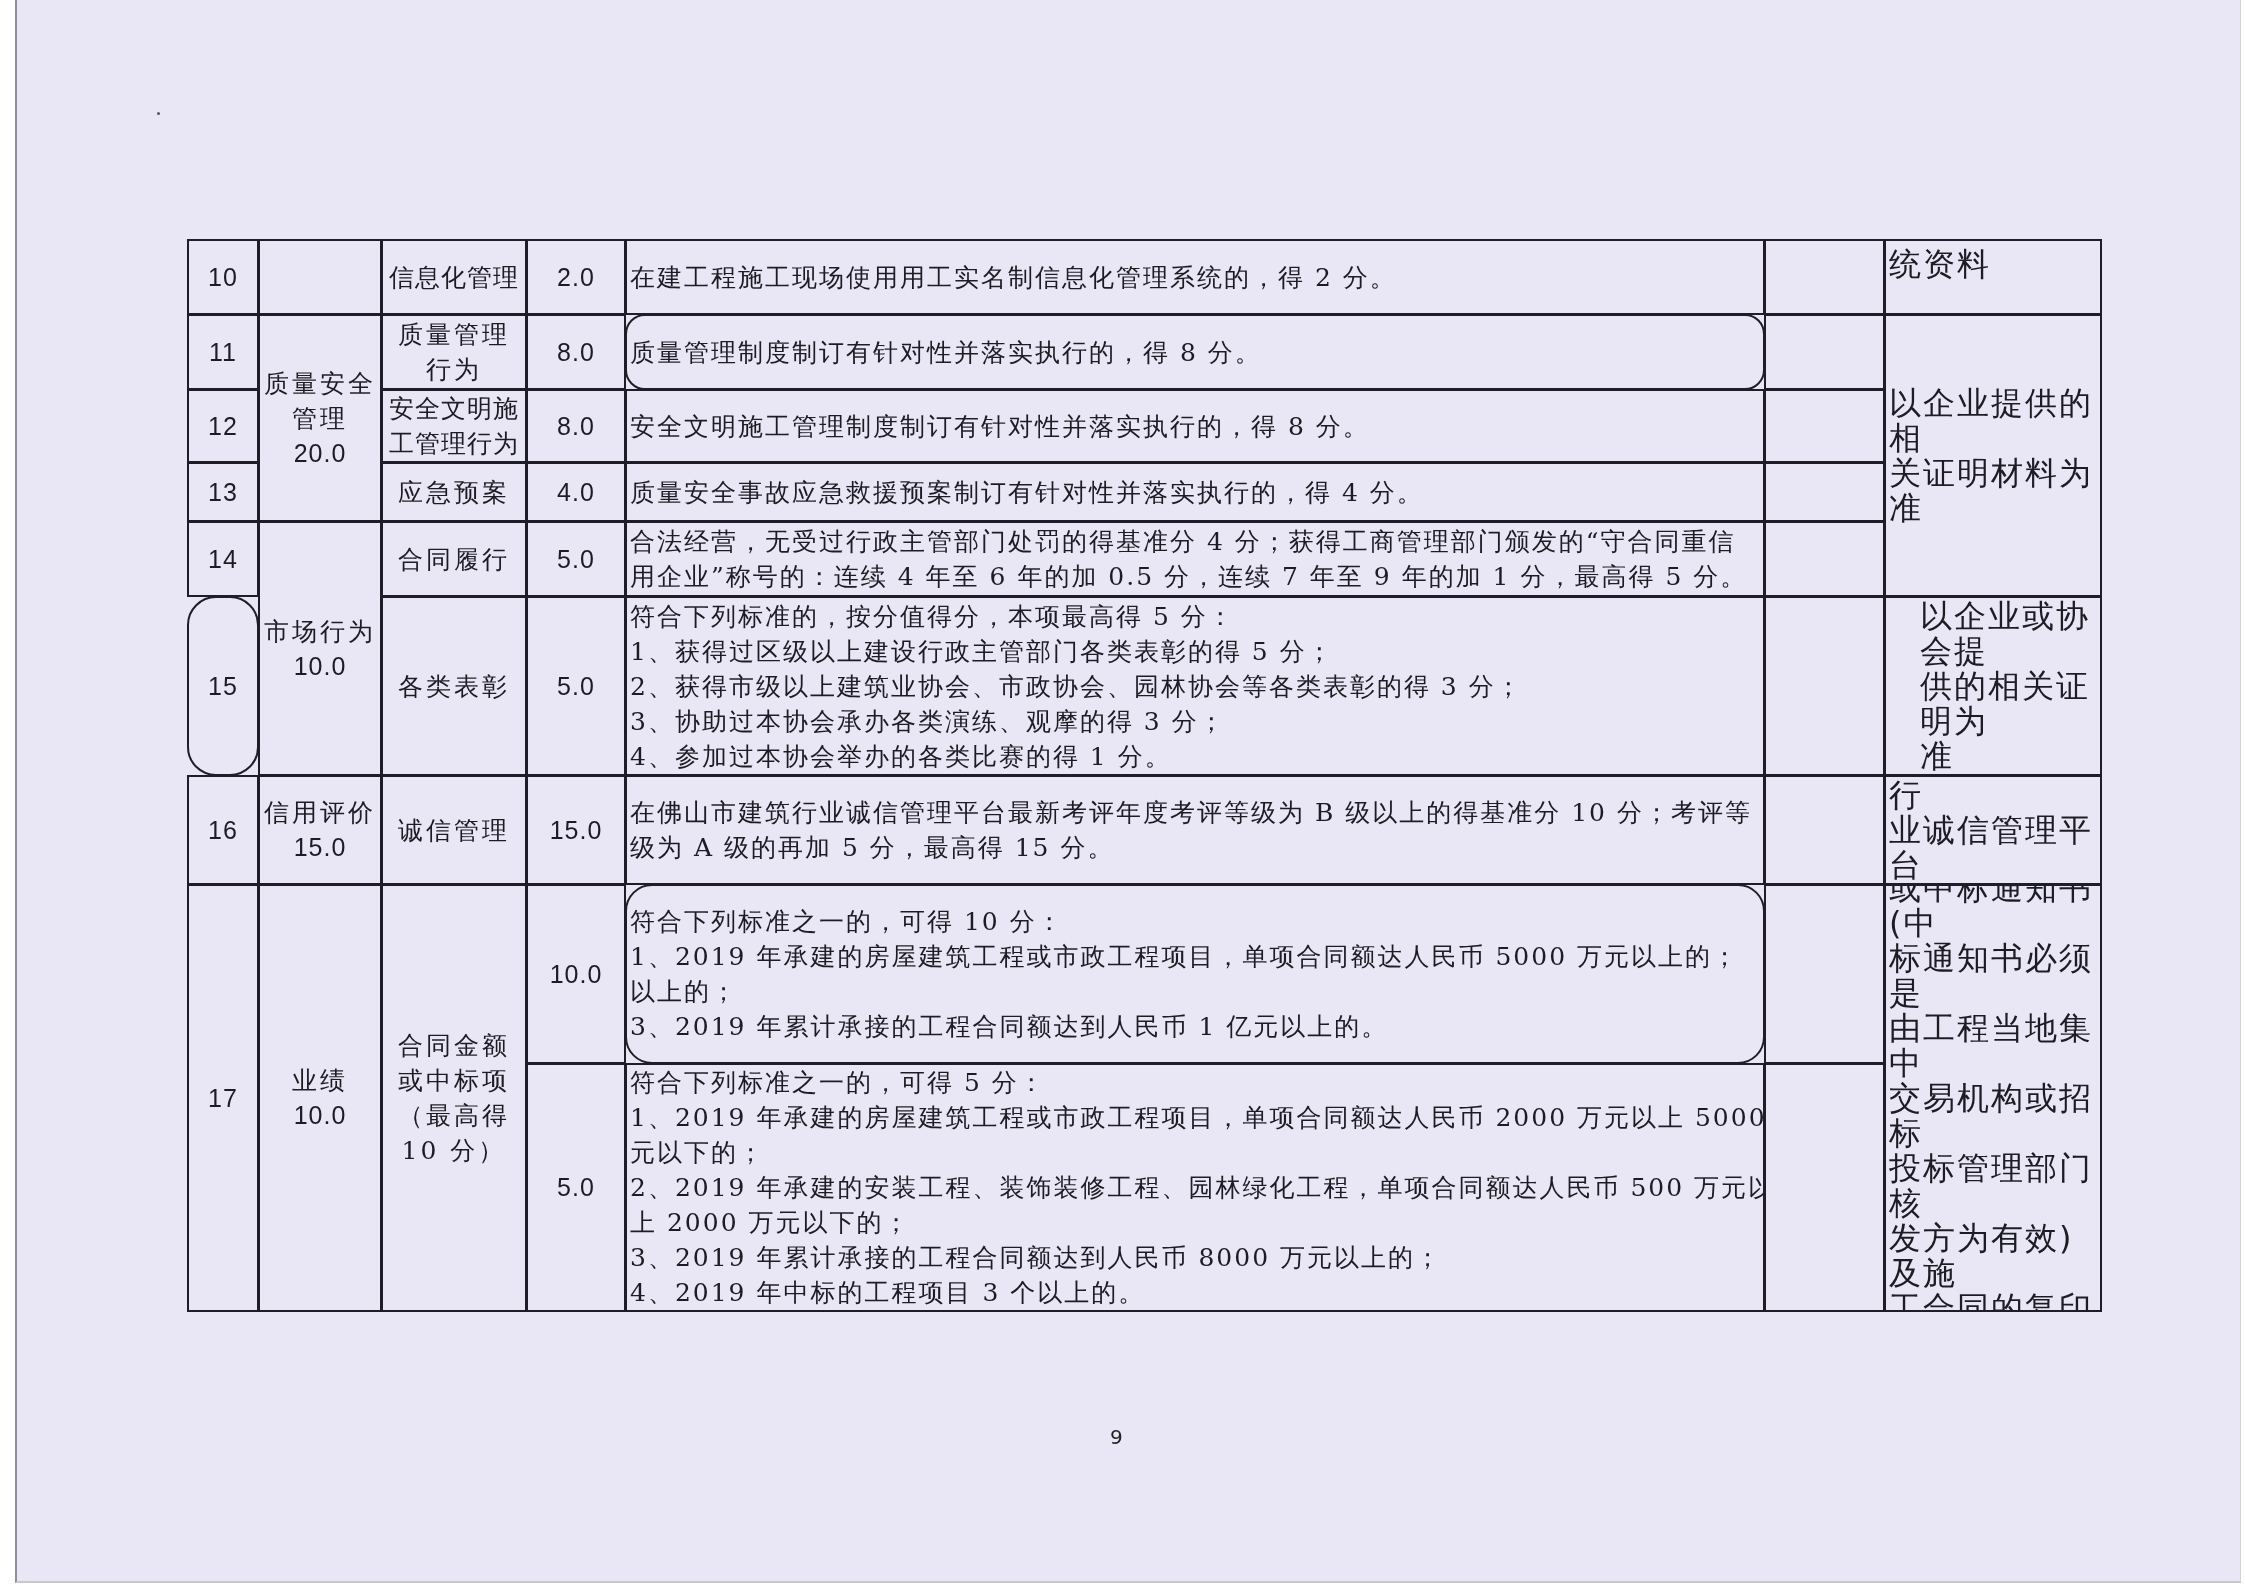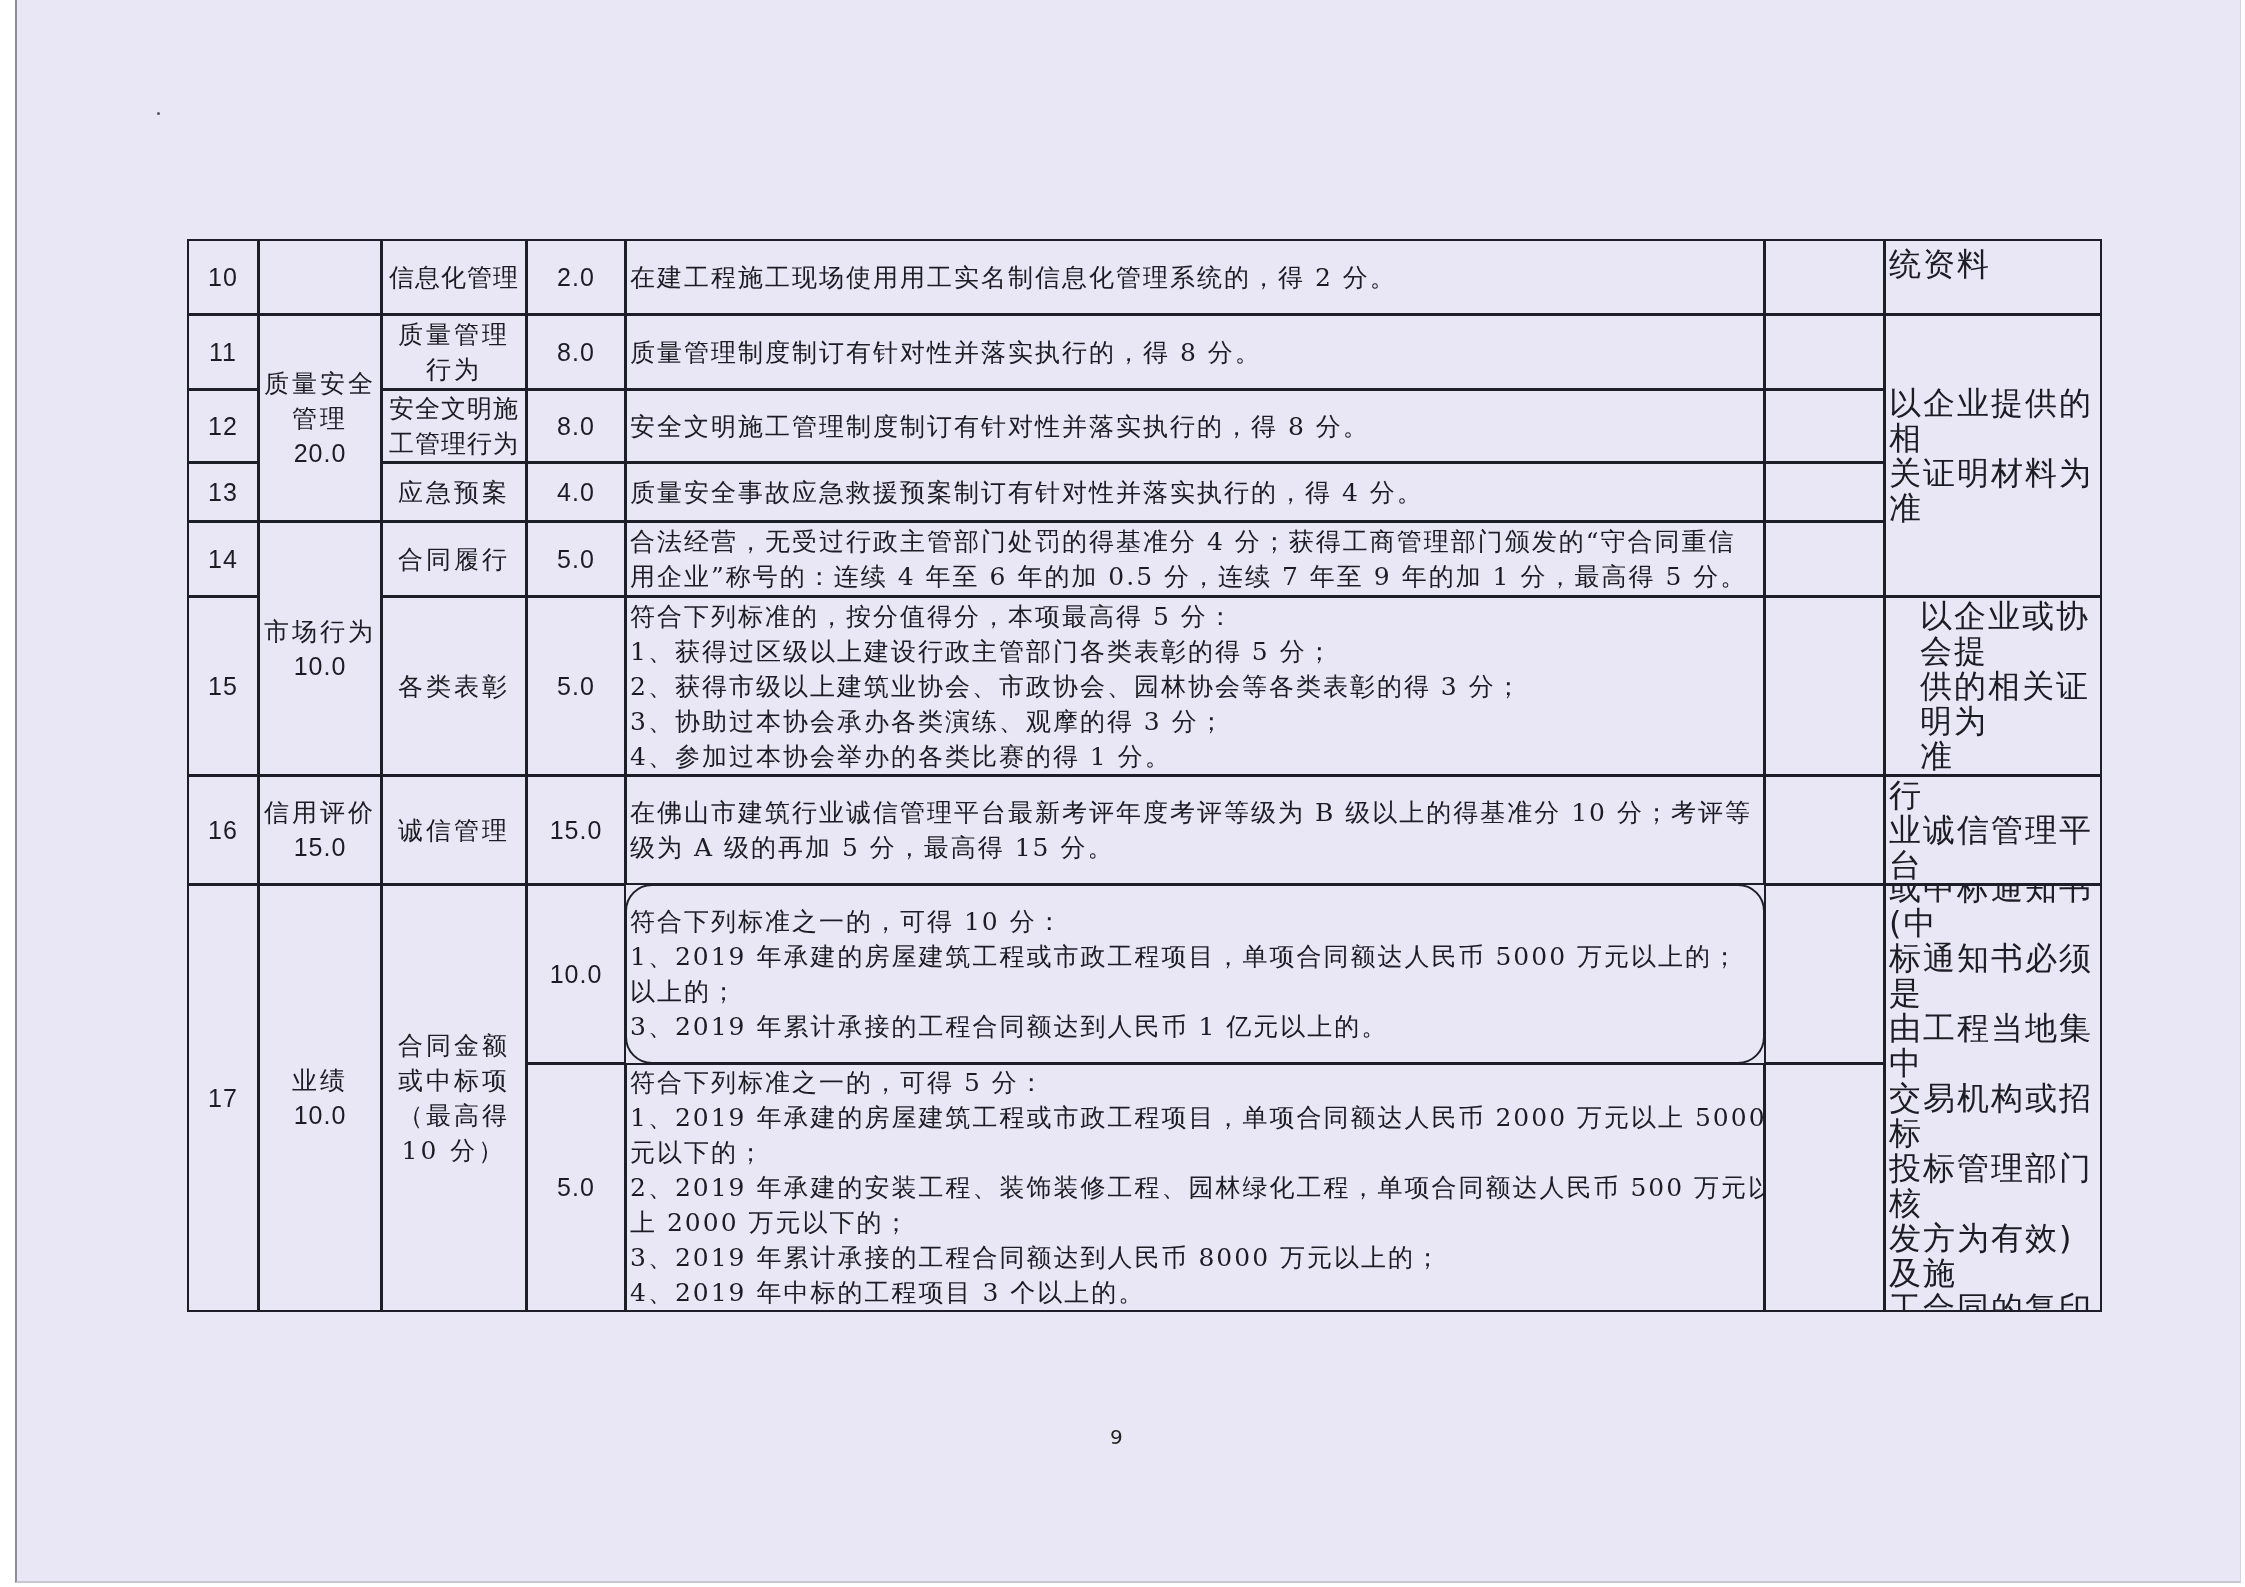--- a/index.html
+++ b/index.html
@@ -65,21 +65,21 @@
       <span class="line num" style="display:block">20.0</span>
     </span>
   </div>
   <div class="cell" style="left:382px;top:315px;width:146px;height:76px;">
     <span class="inner">
       <span style="display:block">质量管理</span>
       <span style="display:block">行为</span>
     </span>
   </div>
   <div class="cell num" style="left:527px;top:315px;width:100px;height:76px;">8.0</div>
-  <div class="cell left desc" style="left:626px;top:315px;width:1140px;height:76px;">
+  <div class="cell left desc" style="left:626px;top:315px;width:1140px;height:76px;border-radius:20px;">
     <span class="line">质量管理制度制订有针对性并落实执行的，得 8 分。</span>
   </div>
   <div class="cell" style="left:1765px;top:315px;width:121px;height:76px;"></div>
   <div class="cell left remark" style="left:1885px;top:315px;width:218px;height:283px;">
     <span class="inner">
       <span style="display:block">以企业提供的相</span>
       <span style="display:block">关证明材料为准</span>
     </span>
   </div>
 
@@ -114,21 +114,21 @@
   <div class="cell" style="left:382px;top:522px;width:146px;height:76px;">合同履行</div>
   <div class="cell num" style="left:527px;top:522px;width:100px;height:76px;">5.0</div>
   <div class="cell left desc" style="left:626px;top:522px;width:1140px;height:76px;">
     <span class="inner">
       <span class="line">合法经营，无受过行政主管部门处罚的得基准分 4 分；获得工商管理部门颁发的“守合同重信</span>
       <span class="line">用企业”称号的：连续 4 年至 6 年的加 0.5 分，连续 7 年至 9 年的加 1 分，最高得 5 分。</span>
     </span>
   </div>
   <div class="cell" style="left:1765px;top:522px;width:121px;height:76px;"></div>
 
-  <div class="cell num" style="left:188px;top:597px;width:72px;height:180px;">15</div>
+  <div class="cell num" style="left:188px;top:597px;width:72px;height:180px;border-radius:29px;">15</div>
   <div class="cell" style="left:382px;top:597px;width:146px;height:180px;">各类表彰</div>
   <div class="cell num" style="left:527px;top:597px;width:100px;height:180px;">5.0</div>
   <div class="cell left desc" style="left:626px;top:597px;width:1140px;height:180px;">
     <span class="inner">
       <span class="line">符合下列标准的，按分值得分，本项最高得 5 分：</span>
       <span class="line">1、获得过区级以上建设行政主管部门各类表彰的得 5 分；</span>
       <span class="line">2、获得市级以上建筑业协会、市政协会、园林协会等各类表彰的得 3 分；</span>
       <span class="line">3、协助过本协会承办各类演练、观摩的得 3 分；</span>
       <span class="line">4、参加过本协会举办的各类比赛的得 1 分。</span>
     </span>

